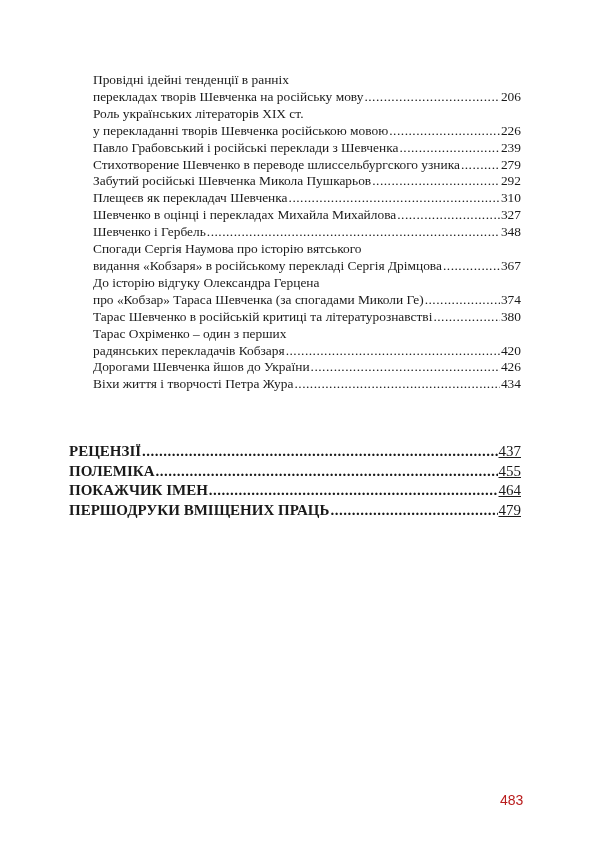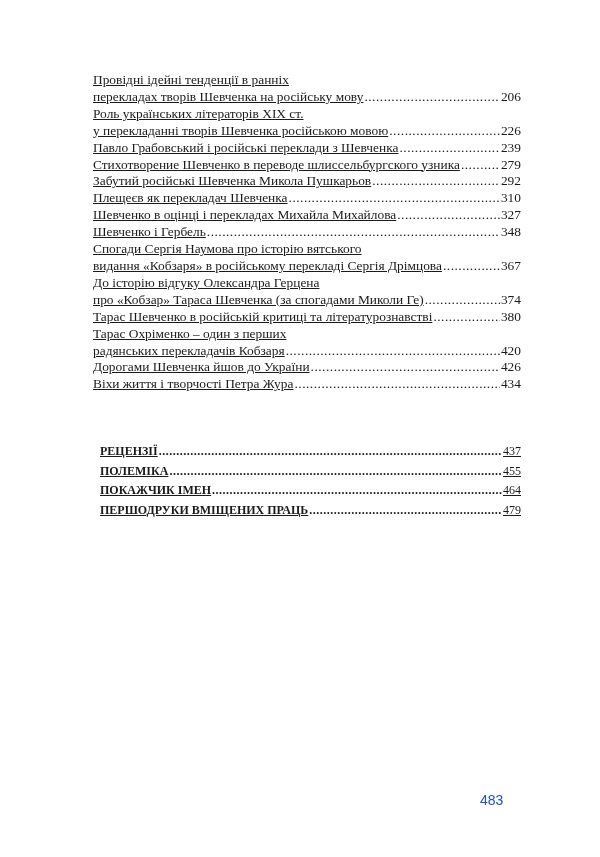--- a/index.html
+++ b/index.html
@@ -4,30 +4,30 @@
 <style>
   html, body { margin: 0; padding: 0; }
   body {
     width: 600px; height: 857px; background: #ffffff; position: relative;
     font-family: "Liberation Serif", "DejaVu Serif", serif; color: #1a1a1a;
     overflow: hidden;
   }
   .toc { position: absolute; left: 93px; top: 72px; width: 428px; }
   .entry { font-size: 13.4px; line-height: 16.9px; }
   .line { display: flex; align-items: baseline; white-space: nowrap; }
-  .line .t { flex: 0 0 auto; text-decoration: underline; }
+  .line .t { flex: 0 0 auto; }
   .line .dots { flex: 1 1 auto; overflow: hidden; margin: 0 1px; letter-spacing: 0.5px; }
   .line .dots::before { content: "................................................................................................................................................................................................................"; }
   .line .p { flex: 0 0 auto; }
   .sections { position: absolute; left: 69px; top: 442px; width: 452px; }
-  .sec { font-size: 12px; font-weight: bold; line-height: 19.5px; margin-left: 31px; }
+  .sec { font-size: 15px; font-weight: bold; line-height: 19.5px; }
   .sec .p { font-weight: normal; text-decoration: underline; }
   .pagenum {
-    position: absolute; left: 480px; top: 792px;
-    font-family: "Liberation Sans", "DejaVu Sans", sans-serif; font-size: 14px; color: #1d4ed8;
+    position: absolute; left: 500px; top: 792px;
+    font-family: "Liberation Sans", "DejaVu Sans", sans-serif; font-size: 14px; color: #b91c1c;
   }
 </style>
 </head>
 <body>
 
 <div class="toc">
   <div class="entry">
     <div class="line">
         <span class="t">Провідні ідейні тенденції в ранніх</span>
       </div>

